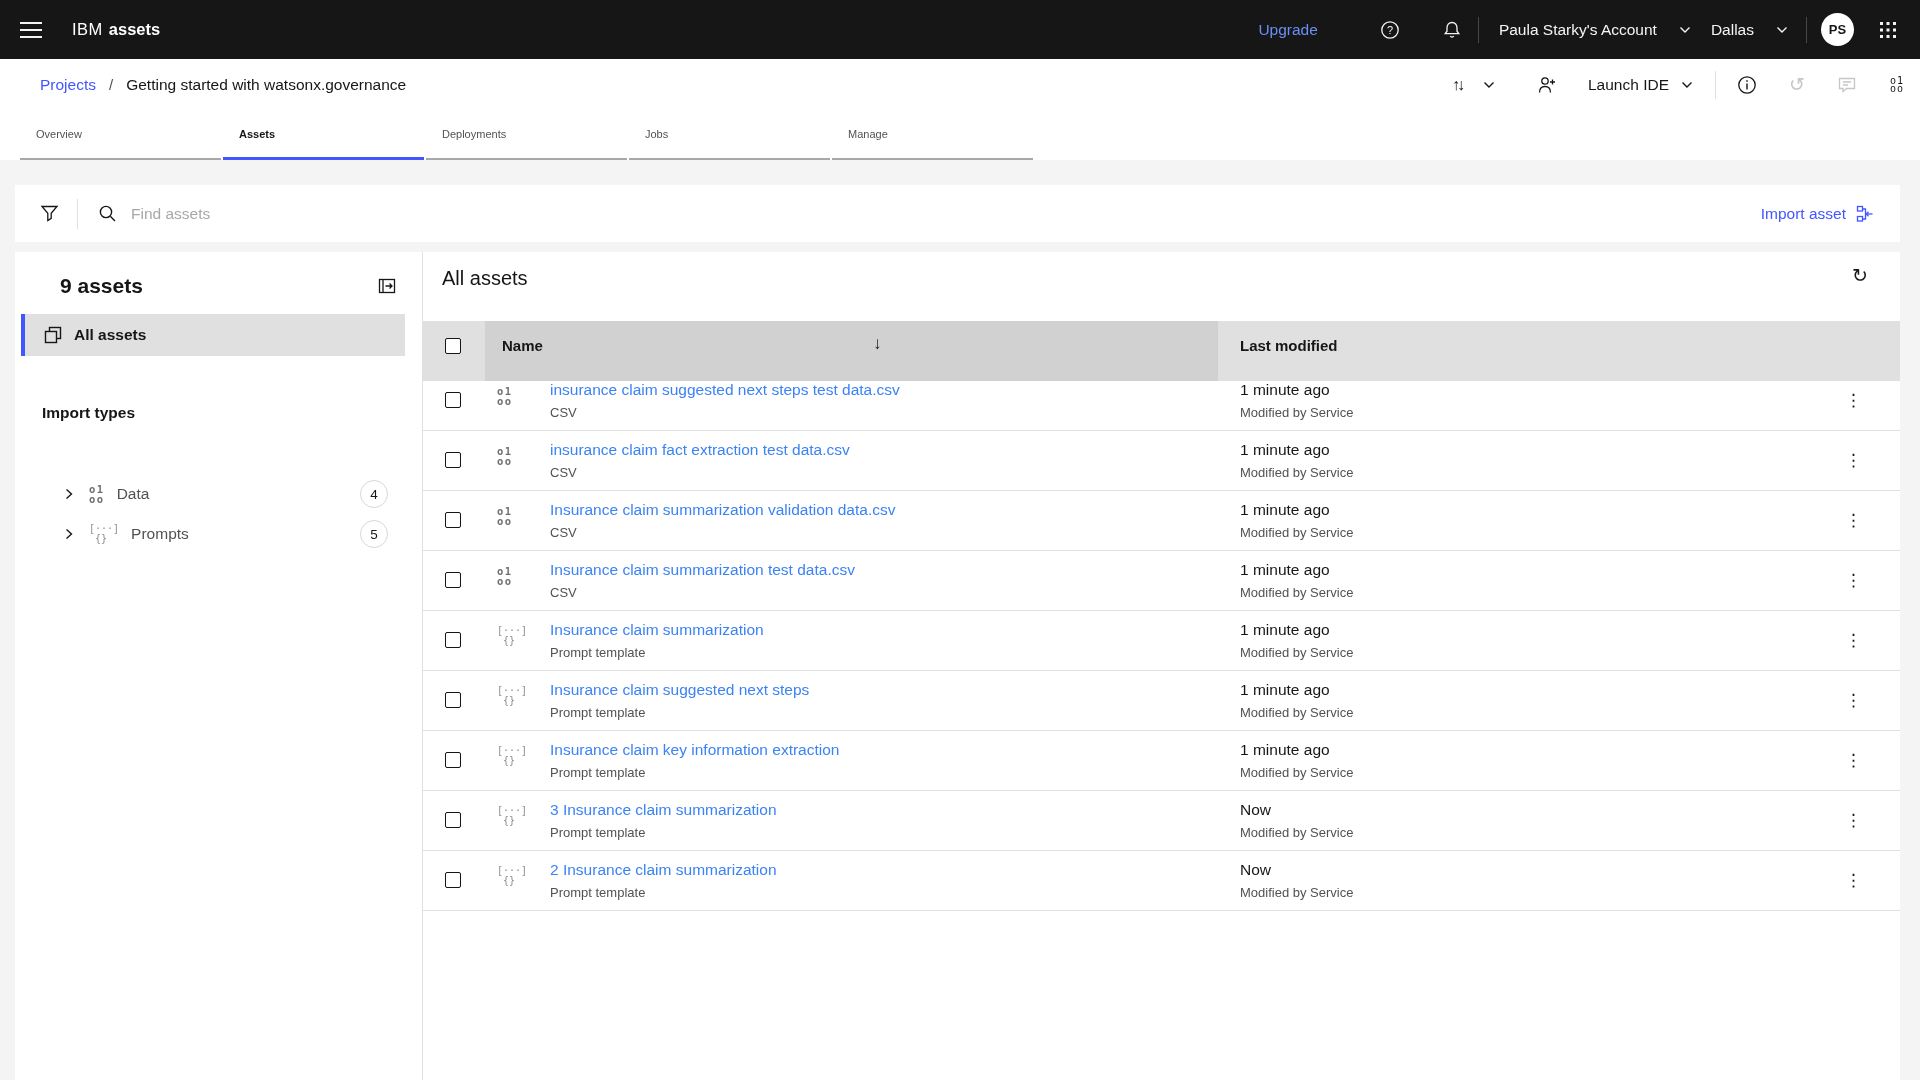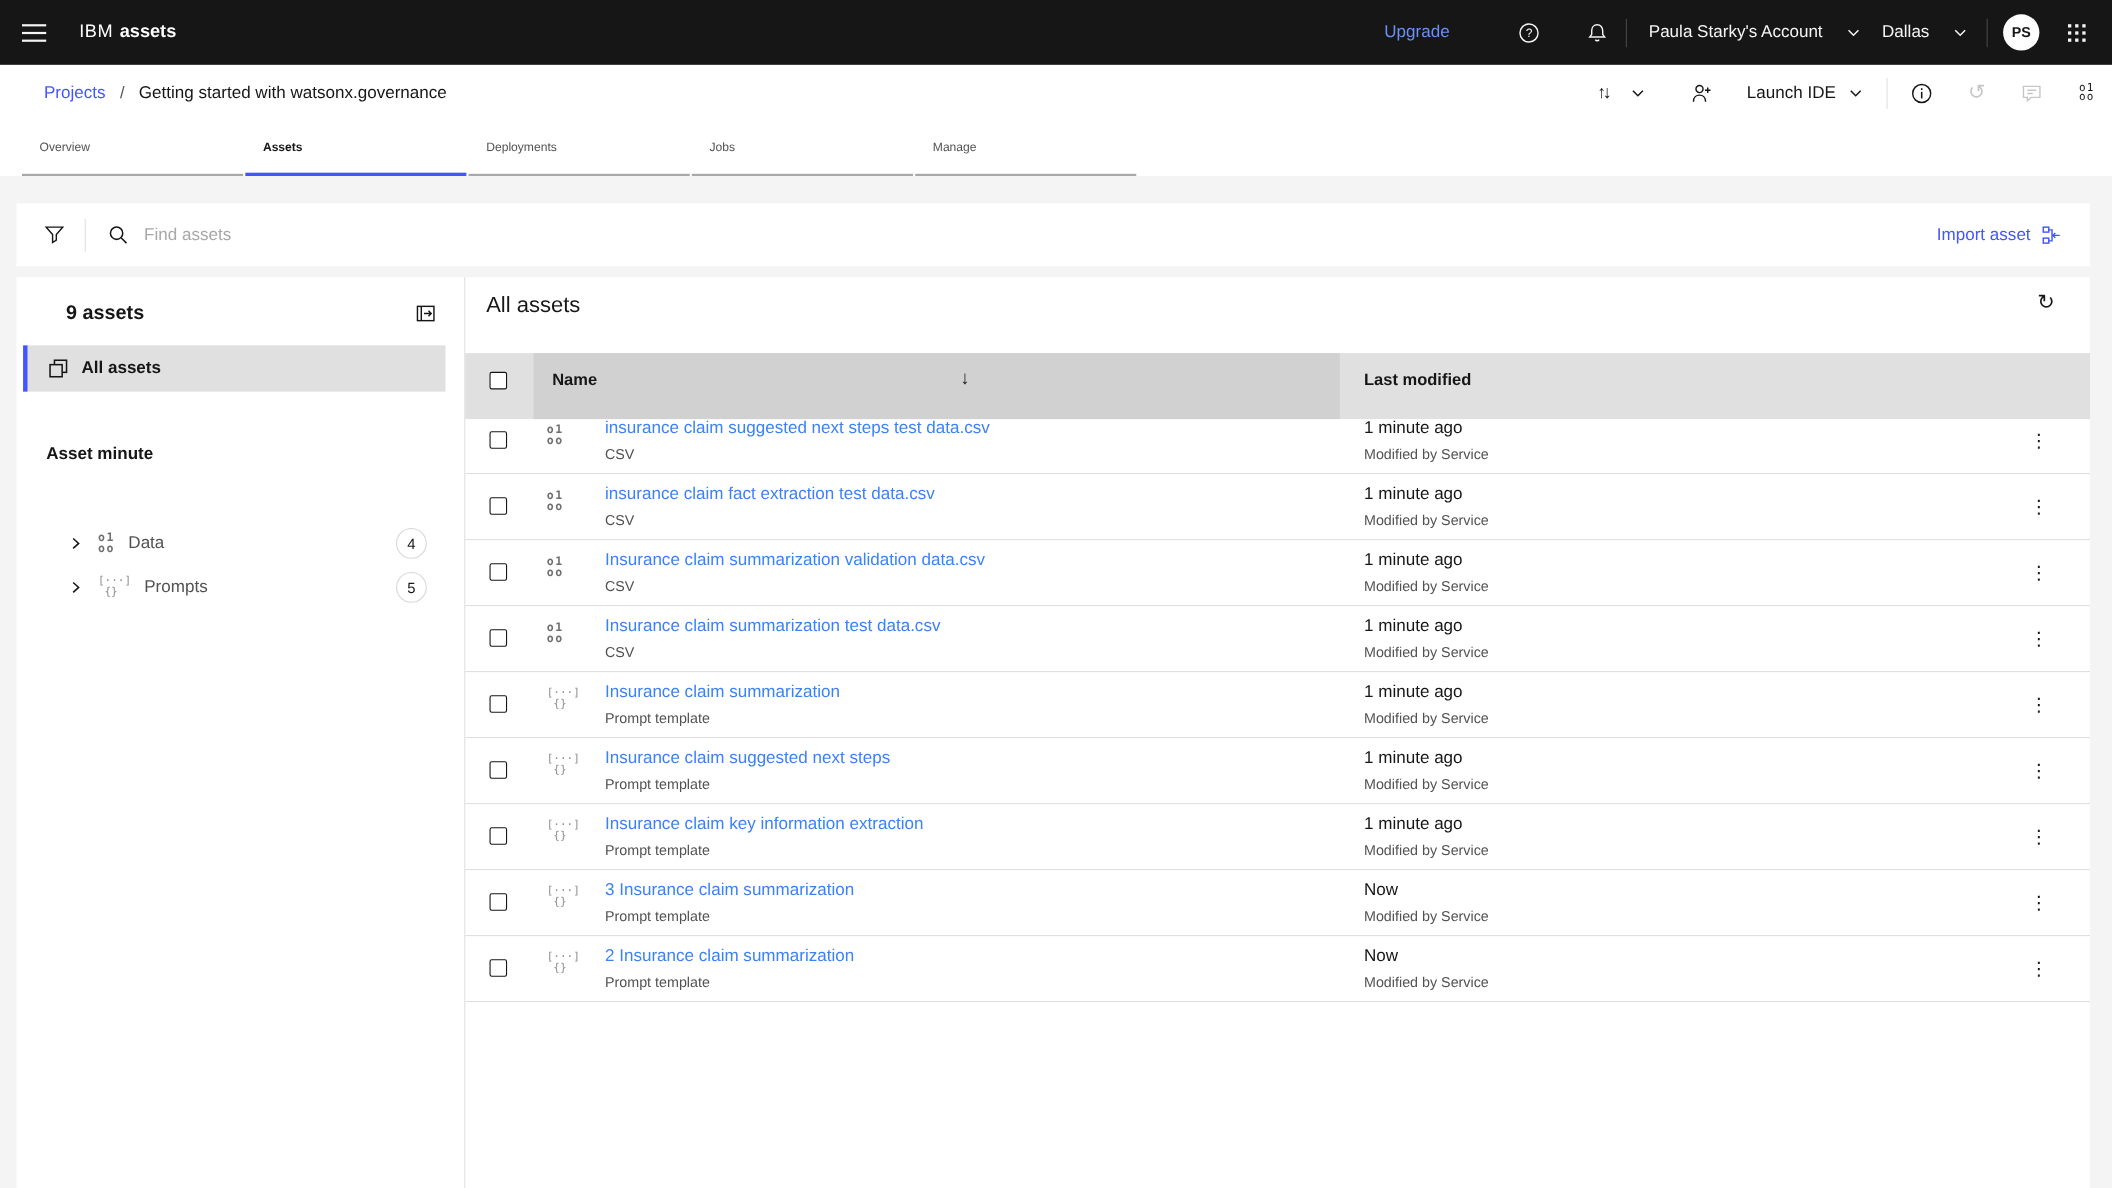--- a/index.html
+++ b/index.html
@@ -46,21 +46,21 @@
   .search-input { border:none; outline:none; font-size:15.5px; color:#161616; width:500px; font-family:Liberation Sans, sans-serif; }
   .search-input::placeholder { color:#a8a8a8; }
   .import-link { color:#4255ff; font-size:15.5px; display:flex; align-items:center; gap:10px; margin-right:26px; cursor:pointer; white-space:nowrap; }
   .new-asset-btn { width:183px; height:57px; background:#4255ff; color:#ffffff; border:none; font-size:15.5px; font-family:inherit; display:flex; align-items:center; justify-content:space-between; padding:0 18px 0 20px; cursor:pointer; }
   .new-asset-btn .plus { font-size:21px; font-weight:300; }
 
   
   .content { margin:10px 20px 0 15px; height:829px; background:#ffffff; display:flex; }
   .sidebar { width:407px; flex-shrink:0; position:relative; }
   .sb-head { position:absolute; top:22px; left:45px; right:26px; display:flex; justify-content:space-between; align-items:center; }
-  .sb-count { font-size:18px; font-weight:700; }
+  .sb-count { font-size:21px; font-weight:700; }
   .sb-selected { position:absolute; top:62px; left:6px; width:384px; height:42px; background:#e0e0e0; border-left:4px solid #4255ff; display:flex; align-items:center; padding-left:19px; gap:12px; cursor:pointer; }
   .sb-selected .lbl { font-size:15.5px; font-weight:700; }
   .sb-types-label { position:absolute; top:152px; left:27px; font-size:15.5px; font-weight:700; }
   .sb-type-rows { position:absolute; top:222px; left:0; right:0; }
   .sb-type { height:40px; display:flex; align-items:center; padding-left:50px; cursor:pointer; }
   .sb-type .chev { display:flex; margin-right:16px; color:#161616; }
   .sb-type .lbl { font-size:15.5px; color:#525252; margin-left:12px; }
   .badge { margin-left:auto; margin-right:34px; width:28px; height:28px; border:1px solid #d8d8d8; border-radius:50%; background:#fff; font-size:13.5px; color:#161616; display:flex; align-items:center; justify-content:center; }
 
   .main { flex:1; border-left:1px solid #e0e0e0; position:relative; }
@@ -254,21 +254,21 @@
     </div>
     <div class="sb-selected">
       <span>
         <svg width="18" height="18" viewBox="0 0 18 18" fill="none" stroke="#161616" stroke-width="1.4">
             <rect x="5.5" y="1.5" width="11" height="11" fill="none"></rect>
             <rect x="1.5" y="5.5" width="11" height="11" fill="#e0e0e0"></rect>
           </svg>
       </span>
       <span class="lbl">All assets</span>
     </div>
-    <div class="sb-types-label">Asset minute</div>
+    <div class="sb-types-label">Import types</div>
     <div class="sb-type-rows">
         <div class="sb-type">
           <span class="chev">
             <svg width="8" height="12" viewBox="0 0 8 12">
               <polyline points="1.5,1.5 6.5,6 1.5,10.5" fill="none" stroke="#161616" stroke-width="1.4"></polyline>
             </svg>
           </span>
           <span class="ticon data" style="position:static;">
             <span>o1</span>
             <span class="l2">oo</span>

